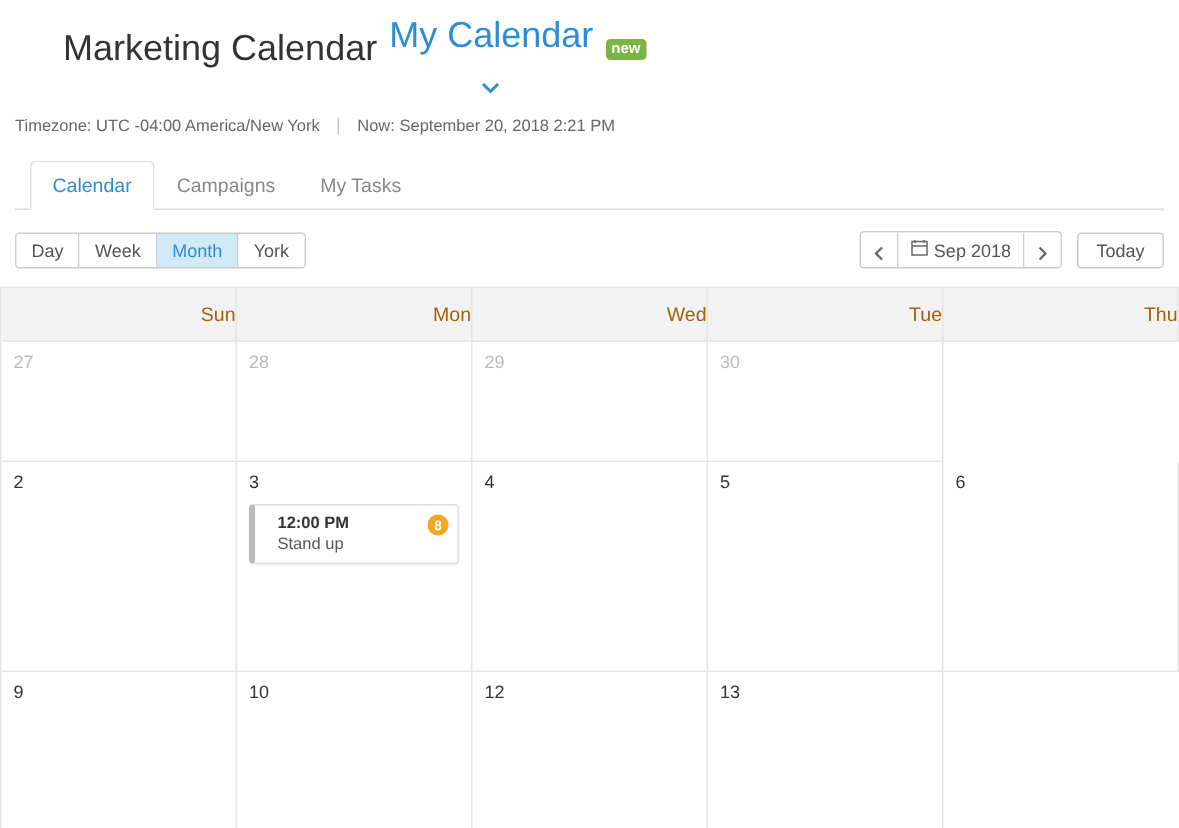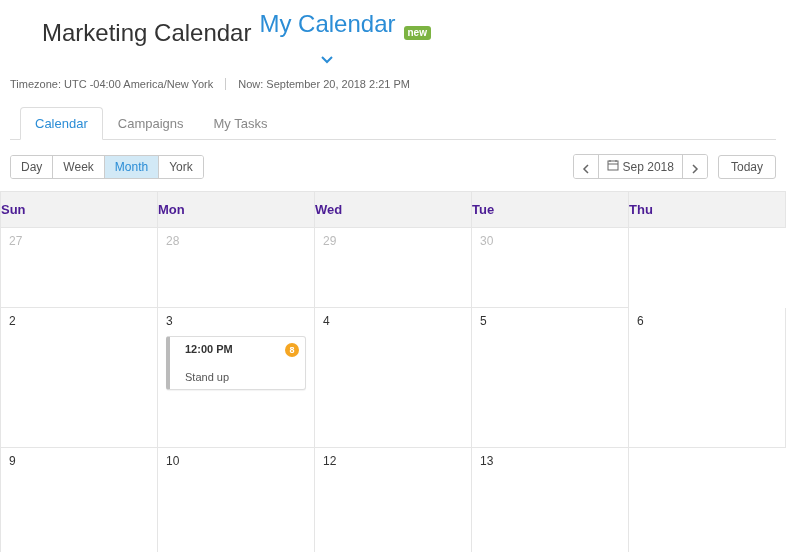--- a/index.html
+++ b/index.html
@@ -152,25 +152,25 @@
   .calendar {
     border-top: 1px solid #e5e5e5;
     border-left: 1px solid #e5e5e5;
   }
   .day-headers {
     display: grid;
     grid-template-columns: repeat(5, 1fr);
     background: #f2f2f2;
   }
   .day-header {
-    text-align: left;
+    text-align: right;
     padding: 10px 0;
     font-size: 13px;
-    font-weight: 700;
-    color: #4c1d95;
+    font-weight: 400;
+    color: #a16207;
     border-right: 1px solid #e5e5e5;
     border-bottom: 1px solid #e5e5e5;
   }
   .weeks {
     display: grid;
   }
   .week {
     display: grid;
     grid-template-columns: repeat(5, 1fr);
   }
@@ -202,21 +202,21 @@
     box-shadow: 0 1px 1px rgba(0,0,0,0.05);
   }
   .event-time {
     font-weight: bold;
     font-size: 11px;
     color: #333;
   }
   .event-title {
     font-size: 11px;
     color: #555;
-    margin-top: 16px;
+    margin-top: 2px;
   }
   .event-count {
     position: absolute;
     top: 6px;
     right: 6px;
     background: #f5a623;
     color: #fff;
     font-size: 9px;
     font-weight: bold;
     width: 14px;

